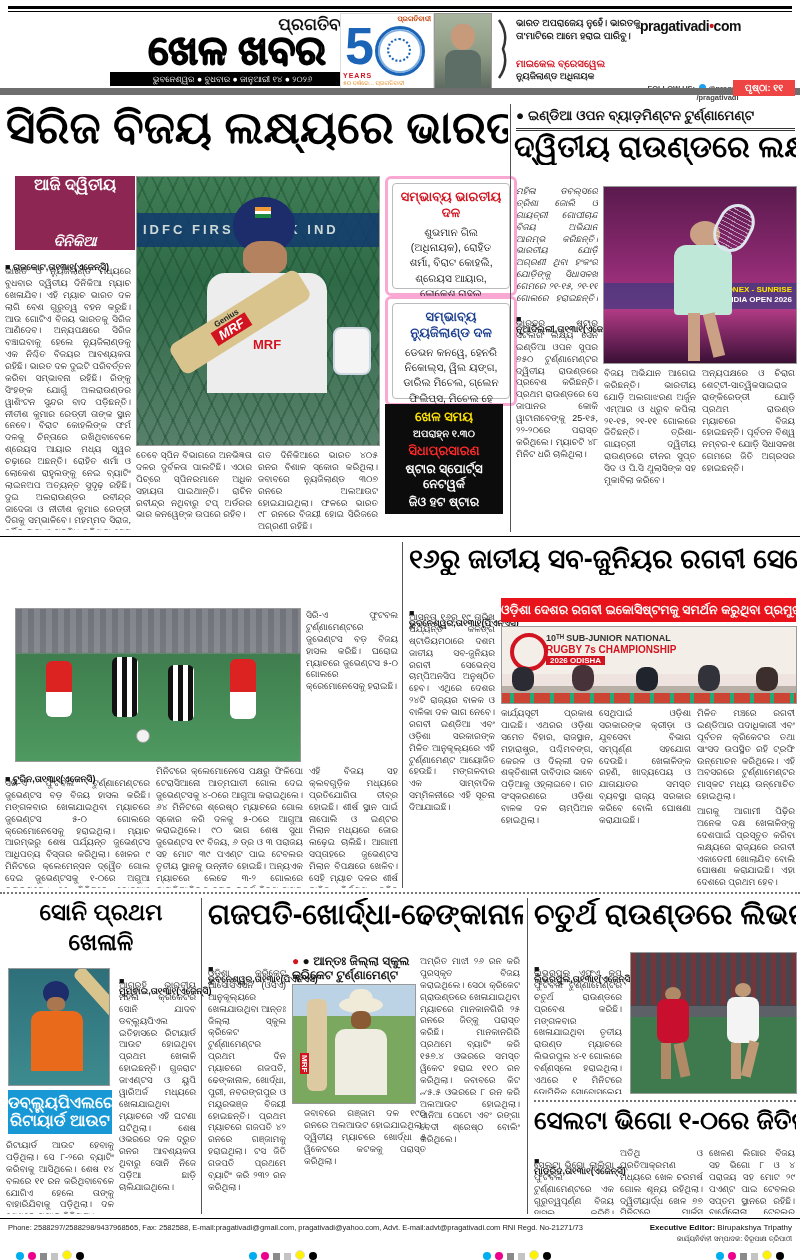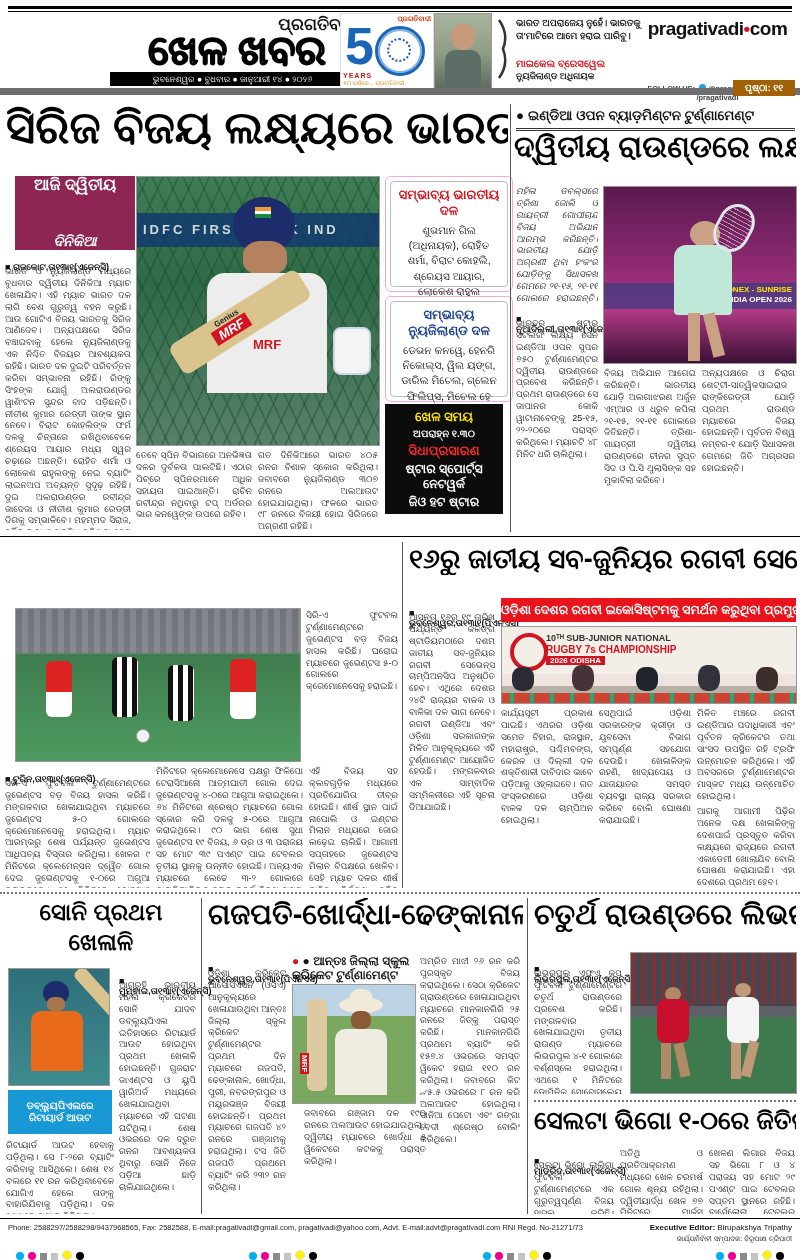--- a/index.html
+++ b/index.html
@@ -7,21 +7,21 @@
         font-family:"Liberation Sans",sans-serif;color:#111;overflow:hidden;}
   .abs{position:absolute;}
   .rule{background:#000;}
   .gray-bar{background:#6e6e6e;}
   .body-txt{font-size:9px;line-height:1.32;text-align:justify;overflow:hidden;color:#1a1a1a;}
   .byline{font-weight:bold;font-size:9px;margin-top:8px;}
   .headline{font-weight:bold;color:#000;white-space:nowrap;overflow:hidden;}
   .divider-v{position:absolute;width:1px;background:#555;}
   .dotted-h{position:absolute;border-top:2px dotted #777;}
   .photo{position:absolute;overflow:hidden;border:1px solid #999;}
-  .box-team{position:absolute;border:1px solid #f9a8d4;border-radius:6px;padding:4px;background:#fff;}
+  .box-team{position:absolute;border:3px solid #f9a8d4;border-radius:6px;padding:4px;background:#fff;}
   .box-team .inner{border:1px solid #bbb;border-radius:4px;padding:5px 6px;height:calc(100% - 12px);}
   .box-team h3{margin:0 0 4px 0;text-align:center;font-size:13px;}
   .box-team p{margin:0;text-align:center;font-size:10.5px;line-height:1.45;}
   .masthead-title{-webkit-text-stroke:1.6px #000;color:#a9a9a9;font-weight:bold;}
   .ovl{position:absolute;font-weight:bold;}
   .sq{display:inline-block;width:7px;height:7px;margin:0 2px;}
   .dot{display:inline-block;width:8px;height:8px;border-radius:50%;margin:0 2px;}
 </style>
 </head>
 <body>
@@ -52,31 +52,31 @@
 
   <div class="abs" style="left:497px;top:18px;width:14px;height:62px;">
     <svg width="14" height="62" viewBox="0 0 14 62">
         <path d="M2 2 Q12 16 6 31 Q12 46 2 60" stroke="#333" stroke-width="2.5" fill="none"></path>
       </svg>
   </div>
   <div class="abs" style="left:516px;top:17px;width:128px;font-size:9.5px;font-weight:bold;line-height:1.35;color:#222;">ଭାରତ ଅପରାଜେୟ ନୁହେଁ। ଭାରତକୁ ତା'ମାଟିରେ ଆମେ ହରାଇ ପାରିବୁ।</div>
   <div class="abs" style="left:516px;top:58px;font-size:10px;font-weight:bold;color:#d21420;">ମାଇକେଲ ବ୍ରେସୱେଲ</div>
   <div class="abs" style="left:516px;top:71px;font-size:9px;font-weight:bold;color:#222;">ନ୍ୟୁଜିଲାଣ୍ଡ ଅଧିନାୟକ</div>
 
-  <div class="abs" style="left:640px;top:18px;width:155px;text-align:center;font-size:19px;font-weight:bold;letter-spacing:-0.5px;">
+  <div class="abs" style="left:640px;top:18px;width:155px;font-size:14px;font-weight:bold;letter-spacing:-0.5px;">
     <span>pragativadi</span><span style="color:#d21420;">•</span><span>com</span>
   </div>
   <div class="abs" style="left:640px;top:40px;width:155px;text-align:center;font-size:7.5px;color:#444;font-weight:bold;margin-top:44px;">
     <span>FOLLOW US:</span>
     <span class="dot" style="background:#1da1f2;width:7px;height:7px;"></span><span>@pragativadinews</span>
     <span class="dot" style="background:#1877f2;width:7px;height:7px;"></span><span>/pragativadi</span>
   </div>
 
   <div class="abs gray-bar" style="left:0px;top:88px;width:800px;height:7px;"></div>
-  <div class="abs" style="right:5px;top:80px;width:62px;height:16px;background:#a16207;color:#fff;font-size:9.5px;font-weight:bold;text-align:center;line-height:16px;">ପୃଷ୍ଠା: ୧୧</div>
+  <div class="abs" style="right:5px;top:80px;width:62px;height:16px;background:#ef4444;color:#fff;font-size:9.5px;font-weight:bold;text-align:center;line-height:16px;">ପୃଷ୍ଠା: ୧୧</div>
 
   <div class="abs headline" style="left:6px;top:103px;width:502px;font-size:45px;line-height:1.1;">ସିରିଜ ବିଜୟ ଲକ୍ଷ୍ୟରେ ଭାରତ</div>
 
   <div class="abs" style="left:15px;top:176px;width:120px;height:74px;background:#8e2653;color:#fff;text-align:center;display:flex;flex-direction:column;justify-content:space-between;">
     <div style="font-size:16px;font-weight:bold;">ଆଜି ଦ୍ୱିତୀୟ</div>
     <div style="font-size:14px;font-weight:bold;font-style:italic;">ଦିନିକିଆ</div>
   </div>
 
   <div class="abs byline" style="left:5px;top:254px;width:126px;">■ ରାଜକୋଟ,ତା୧୩ା୧(ଏଜେନ୍ସି)</div>
   <div class="abs body-txt" style="left:5px;top:266px;width:126px;height:264px;">ଭାରତ ଓ ନ୍ୟୁଜିଲାଣ୍ଡ ମଧ୍ୟରେ ବୁଧବାର ଦ୍ୱିତୀୟ ଦିନିକିଆ ମ୍ୟାଚ ଖେଳାଯିବ। ଏହି ମ୍ୟାଚ ଭାରତ ଦଳ ଲାଗି ବେଶ ଗୁରୁତ୍ୱ ବହନ କରୁଛି। ଆଉ ଗୋଟିଏ ବିଜୟ ଭାରତକୁ ସିରିଜ ଆଣିଦେବ। ଅନ୍ୟପକ୍ଷରେ ସିରିଜ ବଞ୍ଚାଇବାକୁ ହେଲେ ନ୍ୟୁଜିଲାଣ୍ଡକୁ ଏକ ନିଶ୍ଚିତ ବିଜୟର ଆବଶ୍ୟକତା ରହିଛି। ଭାରତ ଦଳ ଦୁଇଟି ପରିବର୍ତ୍ତନ କରିବା ସମ୍ଭାବନା ରହିଛି। ରିଙ୍କୁ ସିଂହଙ୍କ ଯୋଗୁଁ ଅଲରାଉଣ୍ଡର ୱାଶିଂଟନ ସୁନ୍ଦର ବାଦ ପଡ଼ିଛନ୍ତି। ନୀତୀଶ କୁମାର ରେଡ୍ଡୀ ତାଙ୍କ ସ୍ଥାନ ନେବେ। ବିରାଟ କୋହଲିଙ୍କ ଫର୍ମ ଦଳକୁ ଚିନ୍ତାରେ ରଖିଥିବାବେଳେ ଶ୍ରେୟସ ଆୟାର ମଧ୍ୟ ସ୍ୱର ଚଢ଼ାରେ ଅଛନ୍ତି। ରୋହିତ ଶର୍ମା ଓ ଲୋକେଶ ରାହୁଲଙ୍କୁ ନେଇ ବ୍ୟାଟିଂ ଲାଇନଅପ ଅତ୍ୟନ୍ତ ସୁଦୃଢ଼ ରହିଛି। ଦୁଇ ଅଲରାଉଣ୍ଡର ରବୀନ୍ଦ୍ର ଜାଦେଜା ଓ ନୀତୀଶ କୁମାର ରେଡ୍ଡୀ ଦିଗକୁ ସମ୍ଭାଳିବେ। ମହମ୍ମଦ ସିରାଜ, ହର୍ଷିତ ରାଣା ଓ ପ୍ରସିଧ କ୍ରିଷ୍ଣା ପେସ ଆଟାକ କରିବେ। କୁଲଦୀପ ଯାଦବ ଓ ଜାଦେଜା ସ୍ପିନ ଡିପାର୍ଟମେଣ୍ଟ ସମ୍ଭାଳିବେ। ଅନ୍ୟପକ୍ଷରେ ମାଇକେଲ ବ୍ରେସୱେଲଙ୍କ ନେତୃତ୍ୱାଧୀନ ନ୍ୟୁଜିଲାଣ୍ଡ ଦଳ ସିରିଜରେ ଫେରିବାକୁ ସବୁ ଶକ୍ତି ଖଟାଇବ। ପ୍ରଥମ ମ୍ୟାଚରେ ଦଳର ବ୍ୟାଟିଂ ଫେଲ ହୋଇଥିବାବେଳେ ବୋଲିଂ ପ୍ରଭାବଶାଳୀ ରହିଥିଲା। ଭାରତ ଗସ୍ତରେ ଏହା ଏକ ଶକ୍ତିଶାଳୀ ଦଳ ବୋଲି କୁହାଯାଉଛି।</div>
@@ -201,21 +201,21 @@
   <div class="abs headline" style="left:5px;top:898px;width:192px;font-size:23px;text-align:center;white-space:normal;line-height:1.3;">
     <span>ସୋନି ପ୍ରଥମ</span><br>
     <span>ଖେଳାଳି</span>
   </div>
   <div class="photo" style="left:8px;top:968px;width:100px;height:116px;background:linear-gradient(180deg,#2e6f7a 0%,#3d8b8f 100%);">
     <div class="abs" style="left:34px;top:12px;width:26px;height:24px;border-radius:50%;background:#1d2d6b;"></div>
     <div class="abs" style="left:38px;top:28px;width:18px;height:14px;border-radius:40%;background:#a9764f;"></div>
     <div class="abs" style="left:22px;top:42px;width:52px;height:60px;border-radius:10px 10px 0 0;background:#e86a1a;"></div>
     <div class="abs" style="left:58px;top:18px;width:64px;height:14px;background:#d9c48e;transform:rotate(48deg);border-radius:5px;"></div>
   </div>
-  <div class="abs" style="left:8px;top:1090px;width:104px;height:44px;background:#1899d6;color:#fff;text-align:center;font-weight:bold;font-size:10px;display:flex;flex-direction:column;justify-content:center;">
+  <div class="abs" style="left:8px;top:1090px;width:104px;height:44px;background:#1899d6;color:#fff;text-align:center;font-weight:bold;font-size:16px;display:flex;flex-direction:column;justify-content:center;">
     <div>ଡବ୍ଲ୍ୟୁପିଏଲରେ</div>
     <div>ରିଟାୟାର୍ଡ ଆଉଟ</div>
   </div>
   <div class="abs body-txt" style="left:6px;top:1140px;width:108px;height:74px;">ରିଟାୟାର୍ଡ ଆଉଟ ହେବାକୁ ପଡ଼ିଥିଲା। ସେ ୮-୨ରେ ବ୍ୟାଟିଂ କରିବାକୁ ଆସିଥିଲେ। ଶେଷ ୧୪ ବଲରେ ୧୧ ରନ କରିଥିବାବେଳେ ଯୋଗିଏ ହେଲେ ତାଙ୍କୁ ବାହାରିଯିବାକୁ ପଡ଼ିଥିଲା। ଦଳ ଶେଷରେ ମ୍ୟାଚ ଜିତିଥିଲା।</div>
   <div class="abs byline" style="left:119px;top:968px;width:77px;">■ ମୁମ୍ବାଇ,ତା୧୩ା୧(ଏଜେନ୍ସି)</div>
   <div class="abs body-txt" style="left:119px;top:980px;width:77px;height:234px;">ଆଗ୍ରୁହି ଭାରତୀୟ ମହିଳା କ୍ରିକେଟର ସୋନି ଯାଦବ ଡବ୍ଲ୍ୟୁପିଏଲ ଇତିହାସରେ ରିଟାୟାର୍ଡ ଆଉଟ ହୋଇଥିବା ପ୍ରଥମ ଖେଳାଳି ହୋଇଛନ୍ତି। ଗୁଜରାଟ ଜାଏଣ୍ଟସ ଓ ୟୁପି ୱାରିଅର୍ଜ ମଧ୍ୟରେ ଖେଳାଯାଇଥିବା ମ୍ୟାଚରେ ଏହି ଘଟଣା ଘଟିଥିଲା। ଶେଷ ଓଭରରେ ଦଳ ଦ୍ରୁତ ରନର ଆବଶ୍ୟକତା ଥିବାରୁ ସୋନି ନିଜେ ପଡ଼ିଆ ଛାଡ଼ି ଚାଲିଯାଇଥିଲେ।</div>
 
   <div class="divider-v" style="left:201px;top:898px;height:316px;"></div>
 
   <div class="abs headline" style="left:208px;top:898px;width:315px;font-size:29px;">ଗଜପତି-ଖୋର୍ଦ୍ଧା-ଢେଙ୍କାନାଳ ବିଜୟୀ</div>

